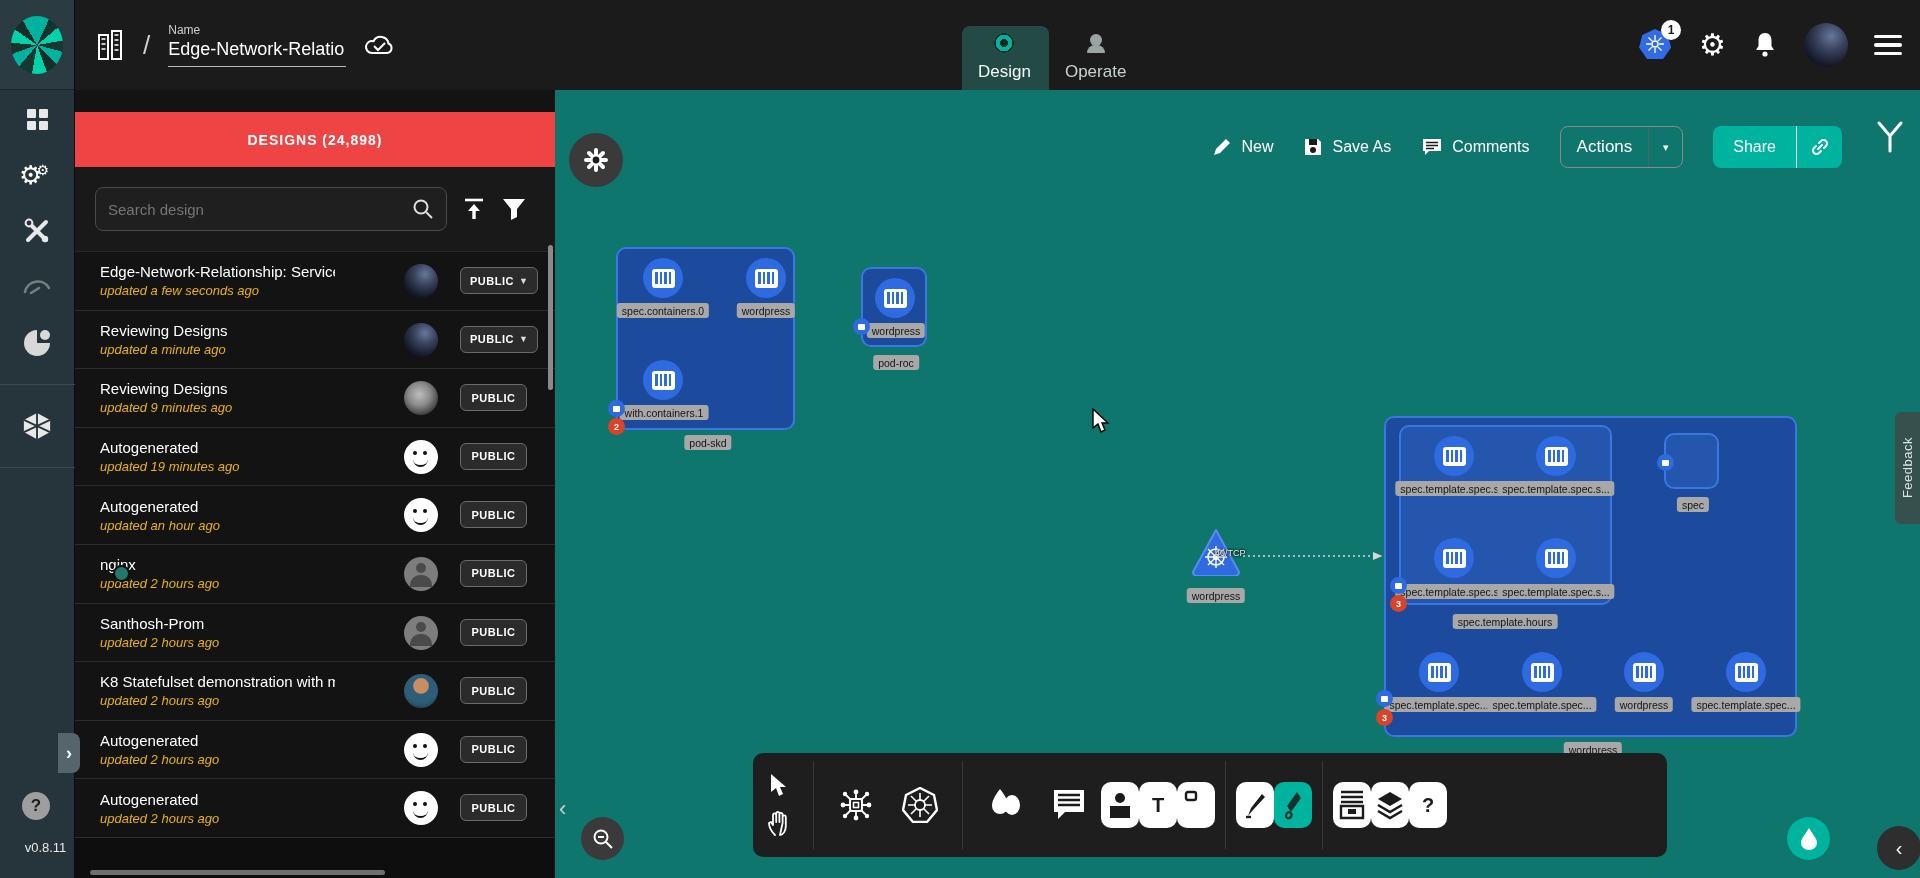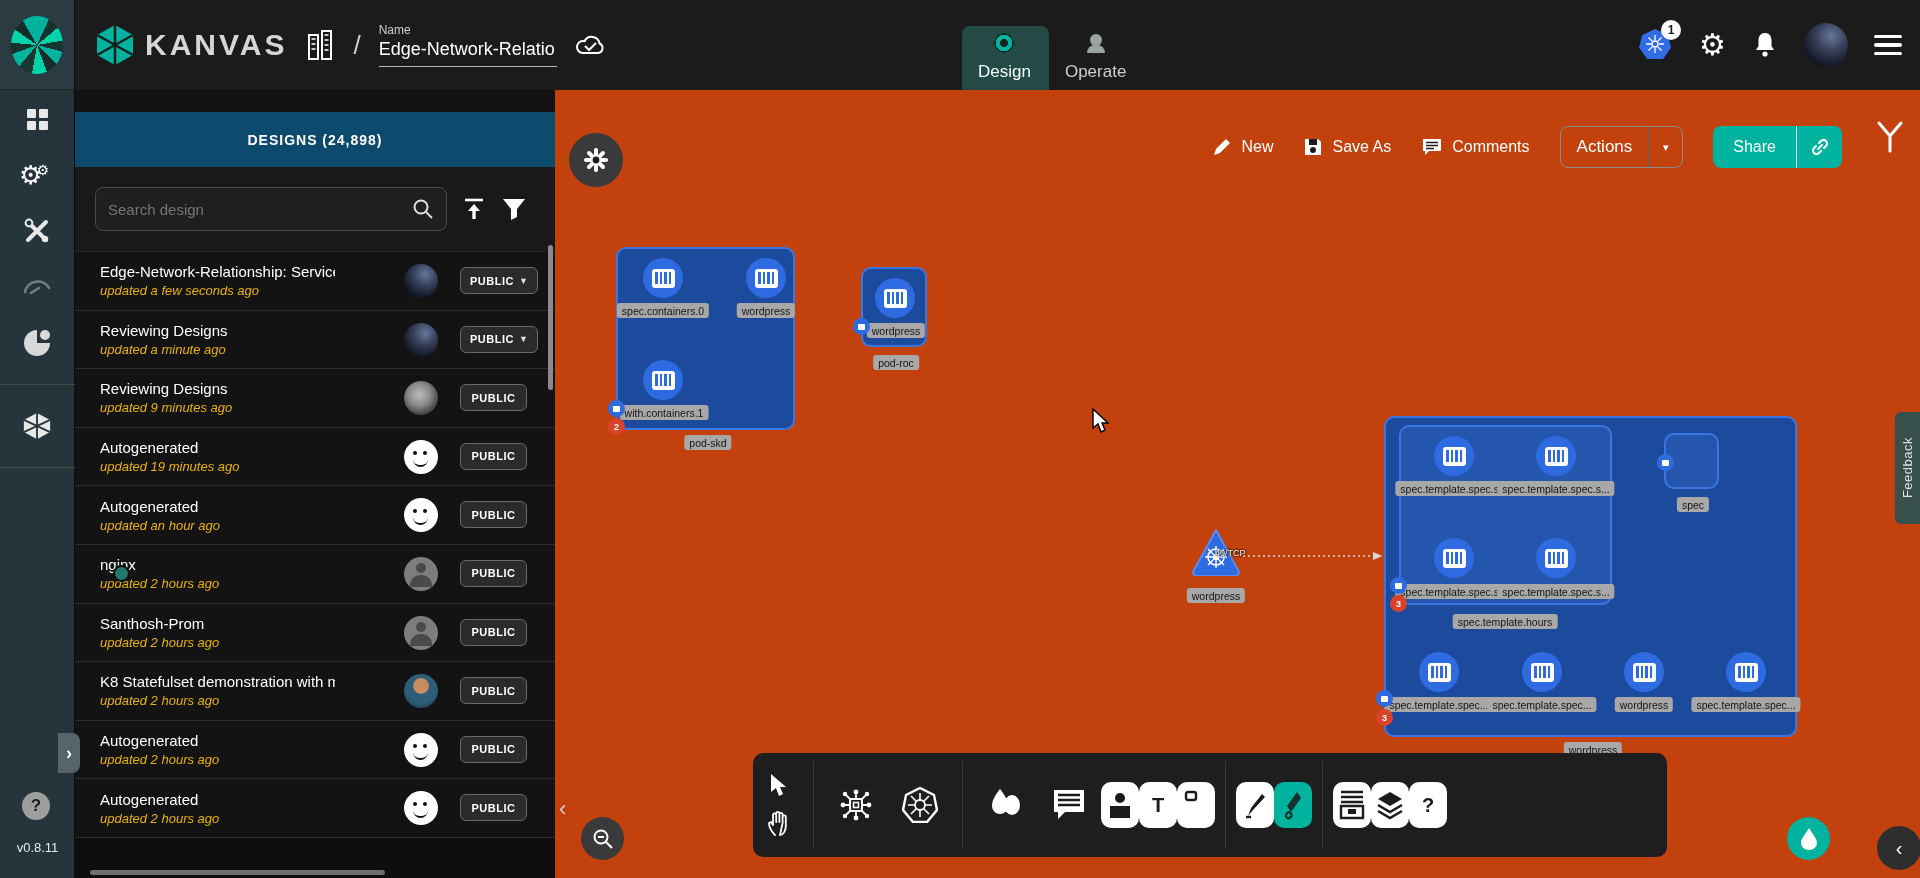--- a/index.html
+++ b/index.html
@@ -21,21 +21,21 @@
   .side-ic { width:30px; height:30px; display:flex; align-items:center; justify-content:center; cursor:pointer; }
   .side-div { width:75px; height:1px; background:#3a4a50; }
   .grid-ic { display:grid; grid-template-columns:9px 9px; grid-template-rows:9px 9px; gap:3px; }
   .grid-ic div { background:#e8e8e8; border-radius:1px; }
   .expand-tab { position:absolute; left:58px; top:733px; width:22px; height:40px;
     background:#55656B; border-radius:0 8px 8px 0; display:flex; align-items:center;
     justify-content:center; color:#fff; font-size:18px; font-weight:bold; cursor:pointer; z-index:45;}
   .help-circ { position:absolute; left:22px; top:792px; width:28px; height:28px; border-radius:50%;
     background:#9e9e9e; color:#1b1b1b; font-weight:bold; font-size:17px;
     display:flex; align-items:center; justify-content:center; cursor:pointer; }
-  .version { position:absolute; left:0; top:840px; width:75px; text-align:center;
+  .version { position:absolute; left:8px; top:840px; width:75px; text-align:center;
     font-size:13px; color:#e8e8e8; }
 
   
   #topbar { position:absolute; left:75px; top:0; width:1845px; height:90px;
     background:#1B1B1B; z-index:30; }
   .tb-left { position:absolute; left:20px; top:0; height:90px; display:flex; align-items:center; gap:18px; }
   .kanvas-logo { display:flex; align-items:center; gap:10px; }
   .kanvas-word { font-size:30px; font-weight:bold; letter-spacing:3px; color:#d6d6d6; }
   .slash { font-size:26px; color:#cfcfcf; font-weight:300; }
   .name-wrap { display:flex; flex-direction:column; }
@@ -64,21 +64,21 @@
   .tab.active { background:#234A44; color:#f2faf8; }
   .spiral { width:20px; height:20px; border-radius:50%;
     background:radial-gradient(circle at 50% 50%, #0e2824 0 28%, #00B39F 30% 58%, #0e2824 60% 70%, #00D3A9 72% 100%); }
   .operate-ic { width:20px; height:20px; position:relative; }
   .operate-ic .head { position:absolute; left:4px; top:1px; width:12px; height:12px; border-radius:50%; background:#9aa5a3; }
   .operate-ic .body { position:absolute; left:1px; top:12px; width:18px; height:8px; border-radius:8px 8px 0 0; background:#9aa5a3; }
 
   
   #designs { position:absolute; left:75px; top:112px; width:480px; height:766px;
     background:#0E0E0E; z-index:20; }
-  .panel-title { height:55px; background:#0c4a6e; display:flex; align-items:center; justify-content:center;
+  .panel-title { height:55px; background:#ef4444; display:flex; align-items:center; justify-content:center;
     font-size:14px; letter-spacing:1px; color:#fff; font-weight:bold; }
   .search-zone { height:85px; background:#191919; display:flex; align-items:center; padding:0 14px 0 20px; gap:14px;
     border-bottom:1px solid #262626;}
   .search-box { width:352px; height:44px; background:#1f1f1f; border:1px solid #4a4a4a; border-radius:8px;
     display:flex; align-items:center; padding:0 12px; }
   .search-box input { flex:1; background:transparent; border:none; outline:none; color:#ddd;
     font-size:15px; font-family:"Liberation Sans", sans-serif;}
   .rows { position:relative; }
   .drow { height:58.6px; display:flex; align-items:center; border-bottom:1px solid #2c2c2c;
     padding-left:25px; position:relative; background:#131313; cursor:pointer;}
@@ -100,21 +100,21 @@
   .pub-btn { position:absolute; left:385px; top:15px; height:27px; min-width:67px; padding:0 9px;
     background:#2b2b2b; border:1px solid #6a6a6a; border-radius:6px; color:#fff;
     font-size:11px; font-weight:bold; letter-spacing:.5px; display:flex; align-items:center; justify-content:center; gap:5px; cursor:pointer;}
   .caret { font-size:9px; color:#ddd; }
   .vscroll { position:absolute; right:2px; top:133px; width:5px; height:145px; background:#8a8a8a; border-radius:3px; }
   .hscroll { position:absolute; left:15px; bottom:3px; width:295px; height:5px; background:#6f6f6f; border-radius:3px; }
   .presence-dot { position:absolute; left:38px; top:313px; width:17px; height:17px; border-radius:50%;
     background:#1f7a6d; border:2px solid #0e0e0e; z-index:2;}
 
   
-  #canvas { position:absolute; left:555px; top:90px; width:1365px; height:788px; background:#c2410c; }
+  #canvas { position:absolute; left:555px; top:90px; width:1365px; height:788px; background:#0f766e; }
   .flower-btn { position:absolute; left:14px; top:43px; width:54px; height:54px; border-radius:50%;
     background:#3a3a3a; display:flex; align-items:center; justify-content:center;
     font-size:22px; color:#fff; cursor:pointer; }
   .canvas-actions { position:absolute; top:36px; right:78px; display:flex; align-items:center; gap:30px; }
   .act-item { display:flex; align-items:center; gap:9px; font-size:16px; color:#fff; cursor:pointer; }
   .actions-btn { display:flex; align-items:center; height:42px; border:1px solid #8a8a8a; border-radius:8px;
     overflow:hidden; cursor:pointer; }
   .actions-btn .main { padding:0 16px; font-size:17px; }
   .actions-btn .split { width:34px; height:100%; border-left:1px solid #56616a;
     display:flex; align-items:center; justify-content:center; font-size:11px; }
@@ -218,27 +218,20 @@
     </div>
     <div class="side-div"></div>
   </div>
   <div class="expand-tab">›</div>
   <div class="help-circ">?</div>
   <div class="version">v0.8.11</div>
 </div>
 
 <div id="topbar">
   <div class="tb-left">
-    <div class="kanvas-logo">
-      <svg width="40" height="44" viewBox="0 0 40 44">
-        <polygon points="20,2 38,12 38,32 20,42 2,32 2,12" fill="#00B39F"></polygon>
-        <path d="M20 2 L20 42 M2 12 L38 32 M38 12 L2 32" stroke="#10201e" stroke-width="2.5"></path>
-      </svg>
-      <span class="kanvas-word">KANVAS</span>
-    </div>
     <svg width="30" height="32" viewBox="0 0 30 32">
       <rect x="4" y="6" width="9" height="24" fill="none" stroke="#fff" stroke-width="2"></rect>
       <rect x="17" y="2" width="9" height="28" fill="none" stroke="#fff" stroke-width="2"></rect>
       <path d="M6.5 10h4 M6.5 15h4 M6.5 20h4 M19.5 6h4 M19.5 11h4 M19.5 16h4 M19.5 21h4" stroke="#fff" stroke-width="1.6"></path>
     </svg>
     <span class="slash">/</span>
     <div class="name-wrap">
       <span class="name-label">Name</span>
       <input class="name-input" value="Edge-Network-Relatio" style="">
     </div>

